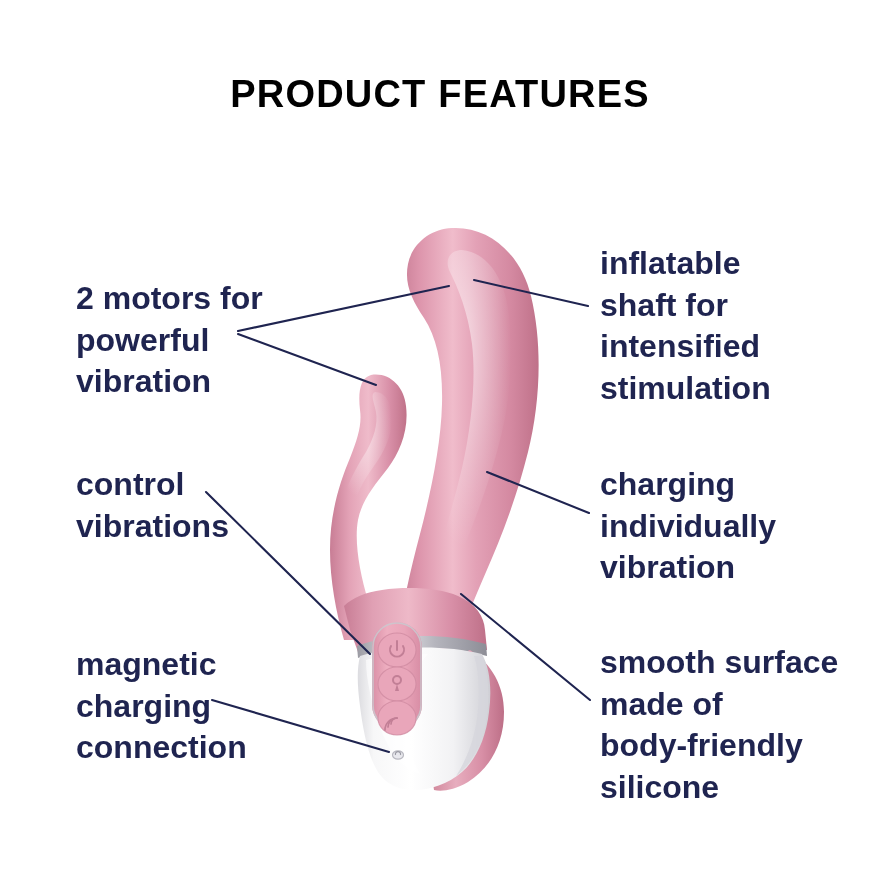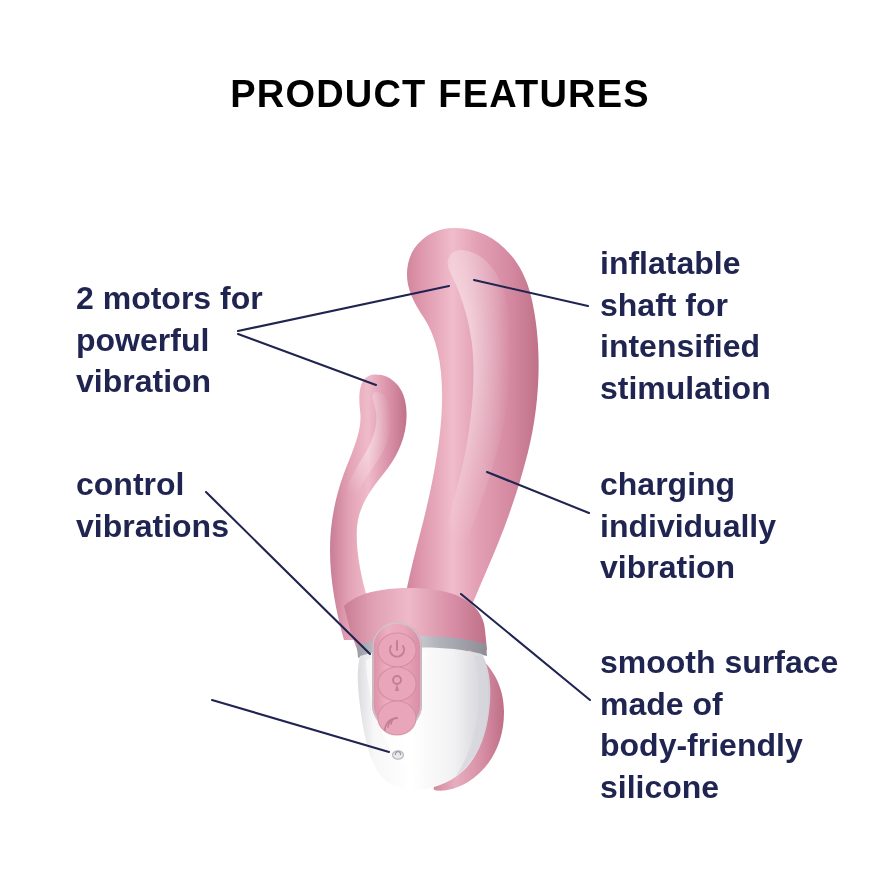--- a/index.html
+++ b/index.html
@@ -233,20 +233,23 @@
     </g>
   </svg>
 
   <div class="label left lbl-motors"><span>2 motors for</span>
 <span>powerful</span>
 <span>vibration</span></div>
 
   <div class="label left lbl-control"><span>control</span>
 <span>vibrations</span></div>
 
+  <div class="label left lbl-magnetic"><span>magnetic</span>
+<span>charging</span>
+<span>connection</span></div>
 
   <div class="label right lbl-inflatable"><span>inflatable</span>
 <span>shaft for</span>
 <span>intensified</span>
 <span>stimulation</span></div>
 
   <div class="label right lbl-diameter"><span>charging</span>
 <span>individually</span>
 <span>vibration</span></div>
 

